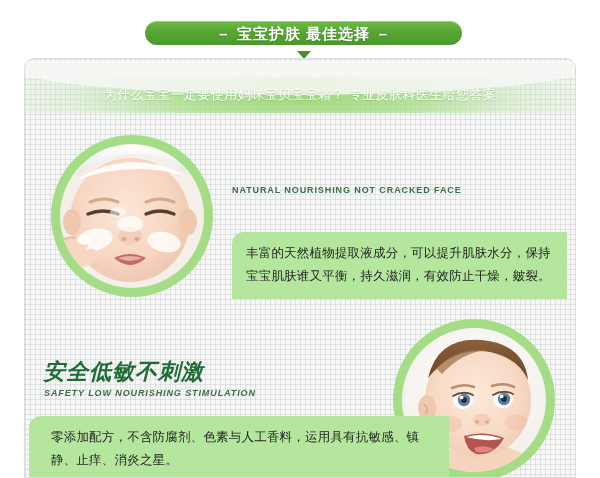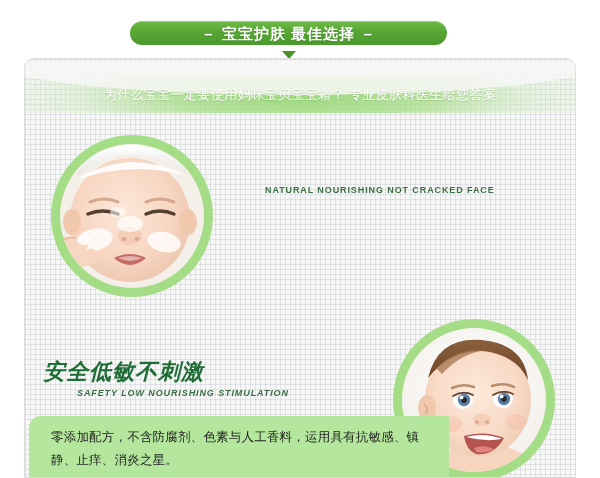--- a/index.html
+++ b/index.html
@@ -19,21 +19,21 @@
     position: absolute;
     left: 0; top: 0;
     width: 600px; height: 478px;
     background: #ffffff;
     overflow: hidden;
   }
 
   
   .banner-wrap {
     position: absolute;
-    left: 130px; top: 21px;
+    left: 145px; top: 21px;
     width: 317px; height: 24px;
   }
   .banner {
     position: absolute;
     left: 0; top: 0;
     width: 100%; height: 100%;
     border-radius: 15px;
     background: linear-gradient(to bottom, #6cb councils);
     background: linear-gradient(to bottom, #6fbb46 0%, #57a534 45%, #4a9a2c 100%);
     box-shadow: inset 0 1px 0 rgba(255,255,255,0.28);
@@ -149,21 +149,20 @@
     margin: 0;
     white-space: nowrap;
   }
   .heading-en {
     color: #3c6e47;
     font-size: 9px;
     font-weight: bold;
     letter-spacing: 0.9px;
     margin: 4px 0 0 1px;
     white-space: nowrap;
-    padding-left: 33px;
   }
 
   
   .text-box {
     position: absolute;
     background: #b4e79d;
     box-sizing: border-box;
     color: #1f1f1f;
     font-size: 12.5px;
     line-height: 1.85;
@@ -248,20 +247,23 @@
           <path d="M-4 100 Q6 92 16 94" stroke="#e6bda4" stroke-width="2" fill="none"></path>
           <ellipse cx="24" cy="96" rx="7" ry="5" fill="#ffffff" opacity="0.85"></ellipse>
         </svg>
       </div>
     </div>
 
     <div class="heading-block" id="heading1">
       <p class="heading-en">NATURAL NOURISHING NOT CRACKED FACE</p>
     </div>
 
+    <div class="text-box" id="textbox1">
+      <p>丰富的天然植物提取液成分，可以提升肌肤水分，保持宝宝肌肤谁又平衡，持久滋润，有效防止干燥，皴裂。</p>
+    </div>
 
     <div class="heading-block" id="heading2">
       <p class="heading-cn">安全低敏不刺激</p>
       <p class="heading-en">SAFETY LOW NOURISHING STIMULATION</p>
     </div>
 
     <div class="photo-ring" id="photo2">
       <div class="photo-inner">
         <svg class="baby-svg" viewBox="0 0 144 144" preserveAspectRatio="xMidYMid slice">
           <defs>

